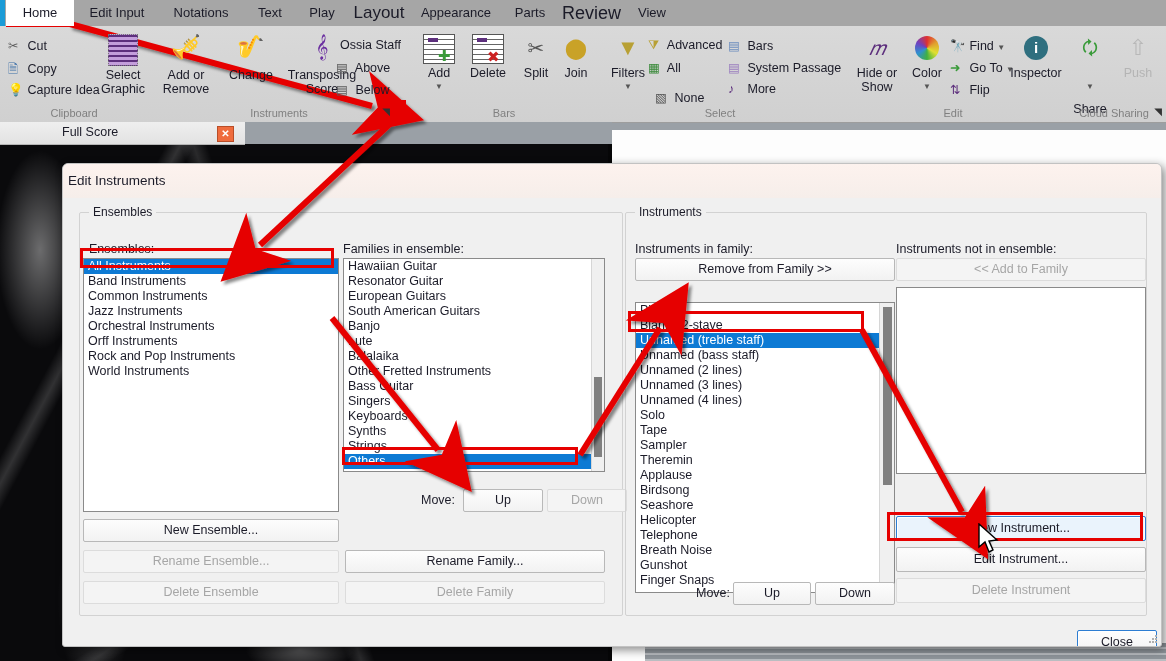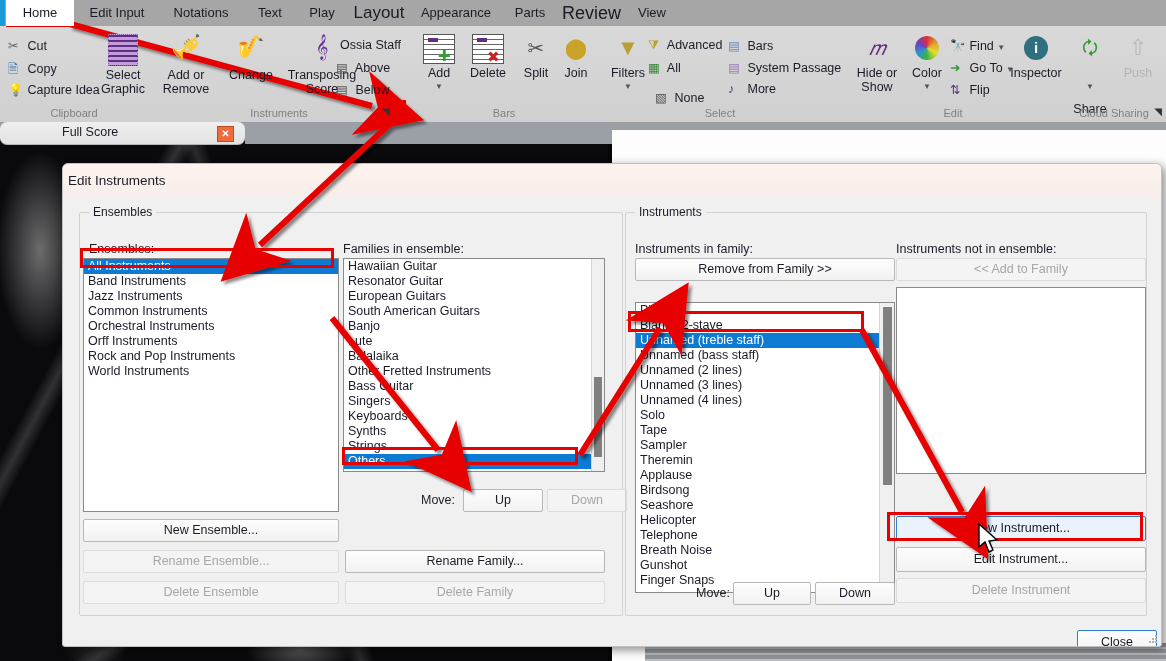--- a/index.html
+++ b/index.html
@@ -36,21 +36,21 @@
   #ribbonbody{position:absolute;left:0;top:26px;width:1166px;height:96px;
     background:linear-gradient(180deg,#d9d9d9,#d0d0d0);border-bottom:1px solid #9d9d9d;}
   .smallitem{position:absolute;font-size:12.5px;white-space:nowrap;}
   .biglabel{position:absolute;text-align:center;font-size:12.5px;line-height:14px;white-space:nowrap;}
   .dlglauncher{position:absolute;width:14px;height:14px;border:1px solid transparent;
      font-size:10px;line-height:13px;text-align:center;color:#333;}
 
   
   #fullscore{position:absolute;left:0;top:122px;width:245px;height:22px;
     background:linear-gradient(180deg,#efefef,#e2e2e2);border-bottom:1px solid #b5b5b5;
-    font-size:12.5px;color:#1b1b28;border-radius:7px;}
+    font-size:12.5px;color:#1b1b28;}
   #fullscore .cap{position:absolute;left:62px;top:3px;}
   #fullscore .xbtn{position:absolute;right:11px;top:4px;width:15px;height:14px;
     background:#ef6c3e;border:1px solid #b94d27;color:#fff;font-size:10px;line-height:13px;
     text-align:center;font-weight:bold;}
   #fullscore-right{position:absolute;left:245px;top:122px;width:367px;height:22px;background:#9aa0a6;}
 
   
   #dialog{position:absolute;left:62px;top:163px;width:1098px;height:482px;
     background:#f0f0f0;border:1px solid #c2c2c2;border-radius:6px 6px 3px 3px;
     box-shadow:3px 3px 10px rgba(0,0,0,.45);overflow:hidden;}
@@ -294,22 +294,22 @@
   <div class="groupbox" style="left:16px;top:48px;width:542px;height:402px;">
     <div class="grouplabel">Ensembles</div>
   </div>
 
   <div class="fieldlabel" style="left:26px;top:78px;">Ensembles:</div>
   <div class="fieldlabel" style="left:280px;top:78px;">Families in ensemble:</div>
 
   <div class="listbox" id="lb-ensembles" style="left:20px;top:94px;width:254px;height:252px;">
       <div class="li sel">All Instruments</div>
       <div class="li">Band Instruments</div>
+      <div class="li">Common Instruments</div>
       <div class="li">Jazz Instruments</div>
-      <div class="li">Common Instruments</div>
       <div class="li">Orchestral Instruments</div>
       <div class="li">Orff Instruments</div>
       <div class="li">Rock and Pop Instruments</div>
       <div class="li">World Instruments</div>
     </div>
 
   <div class="listbox" id="lb-families" style="left:280px;top:94px;width:260px;height:212px;">
       <div class="li">Hawaiian Guitar</div>
       <div class="li">Resonator Guitar</div>
       <div class="li">European Guitars</div>

